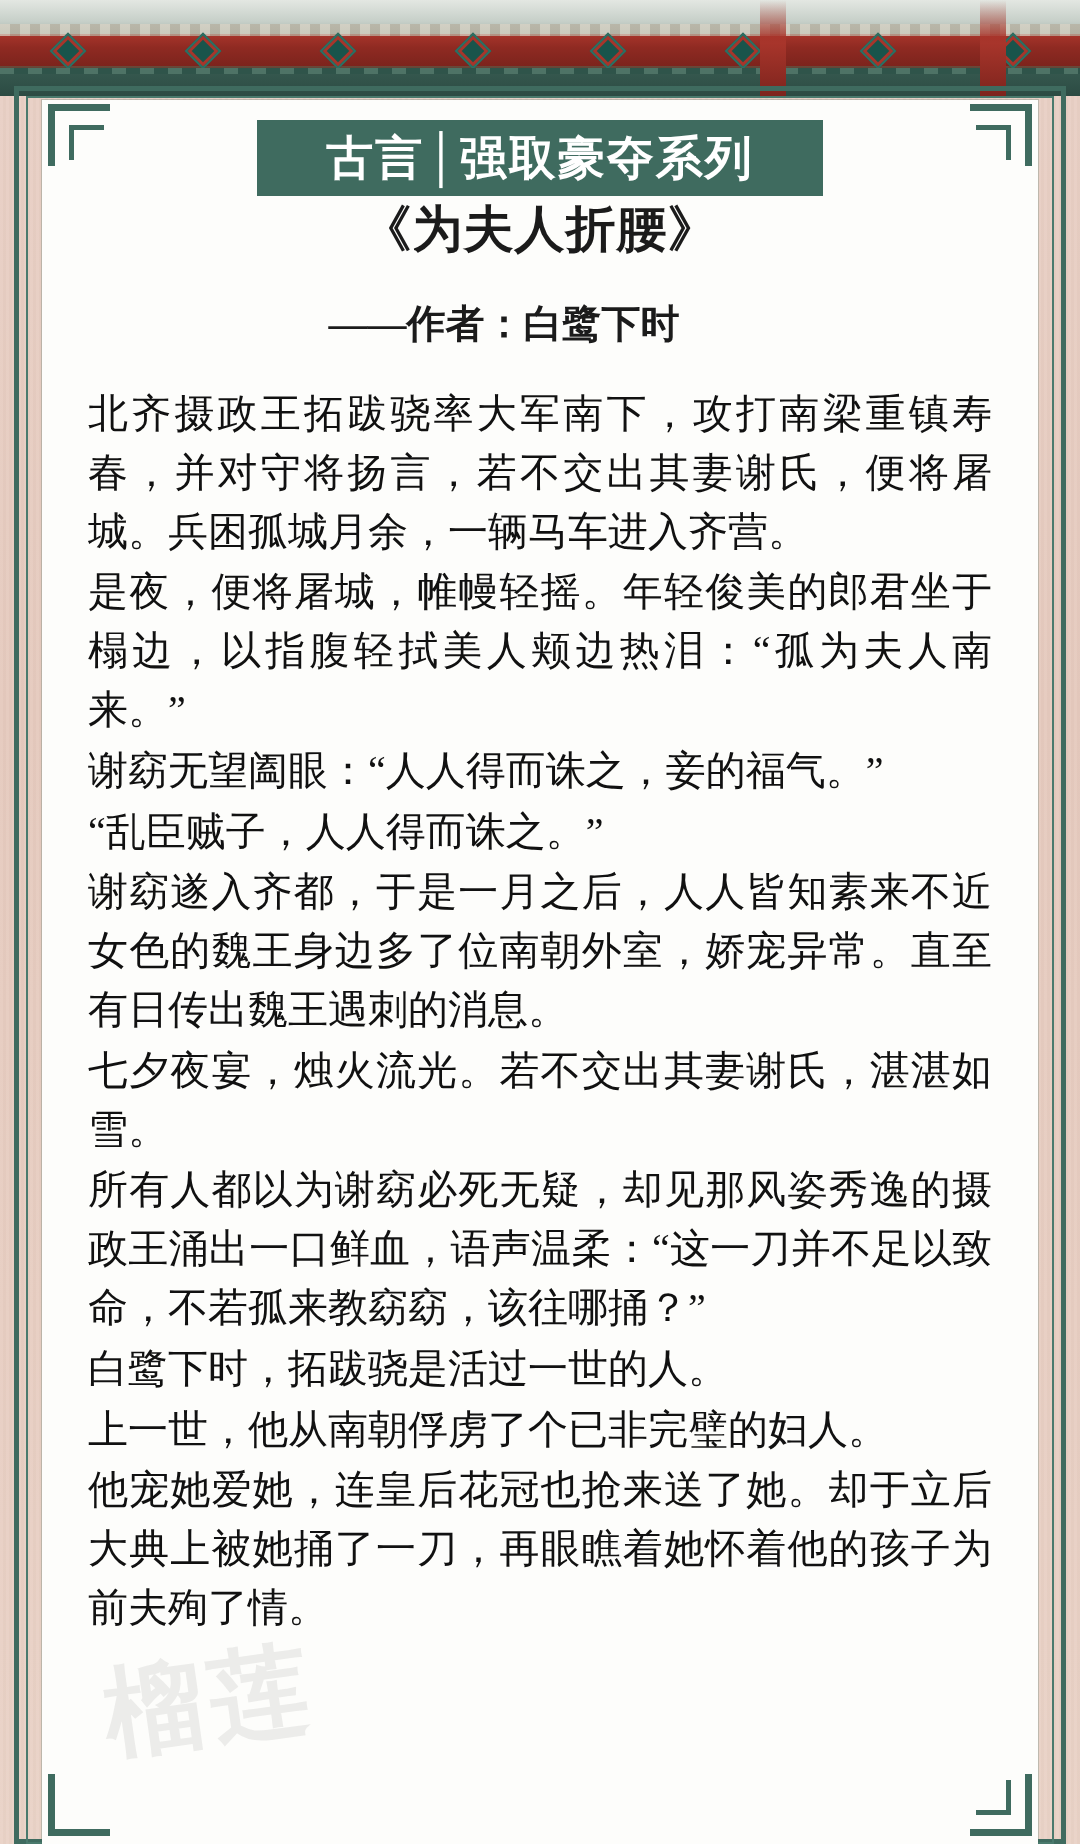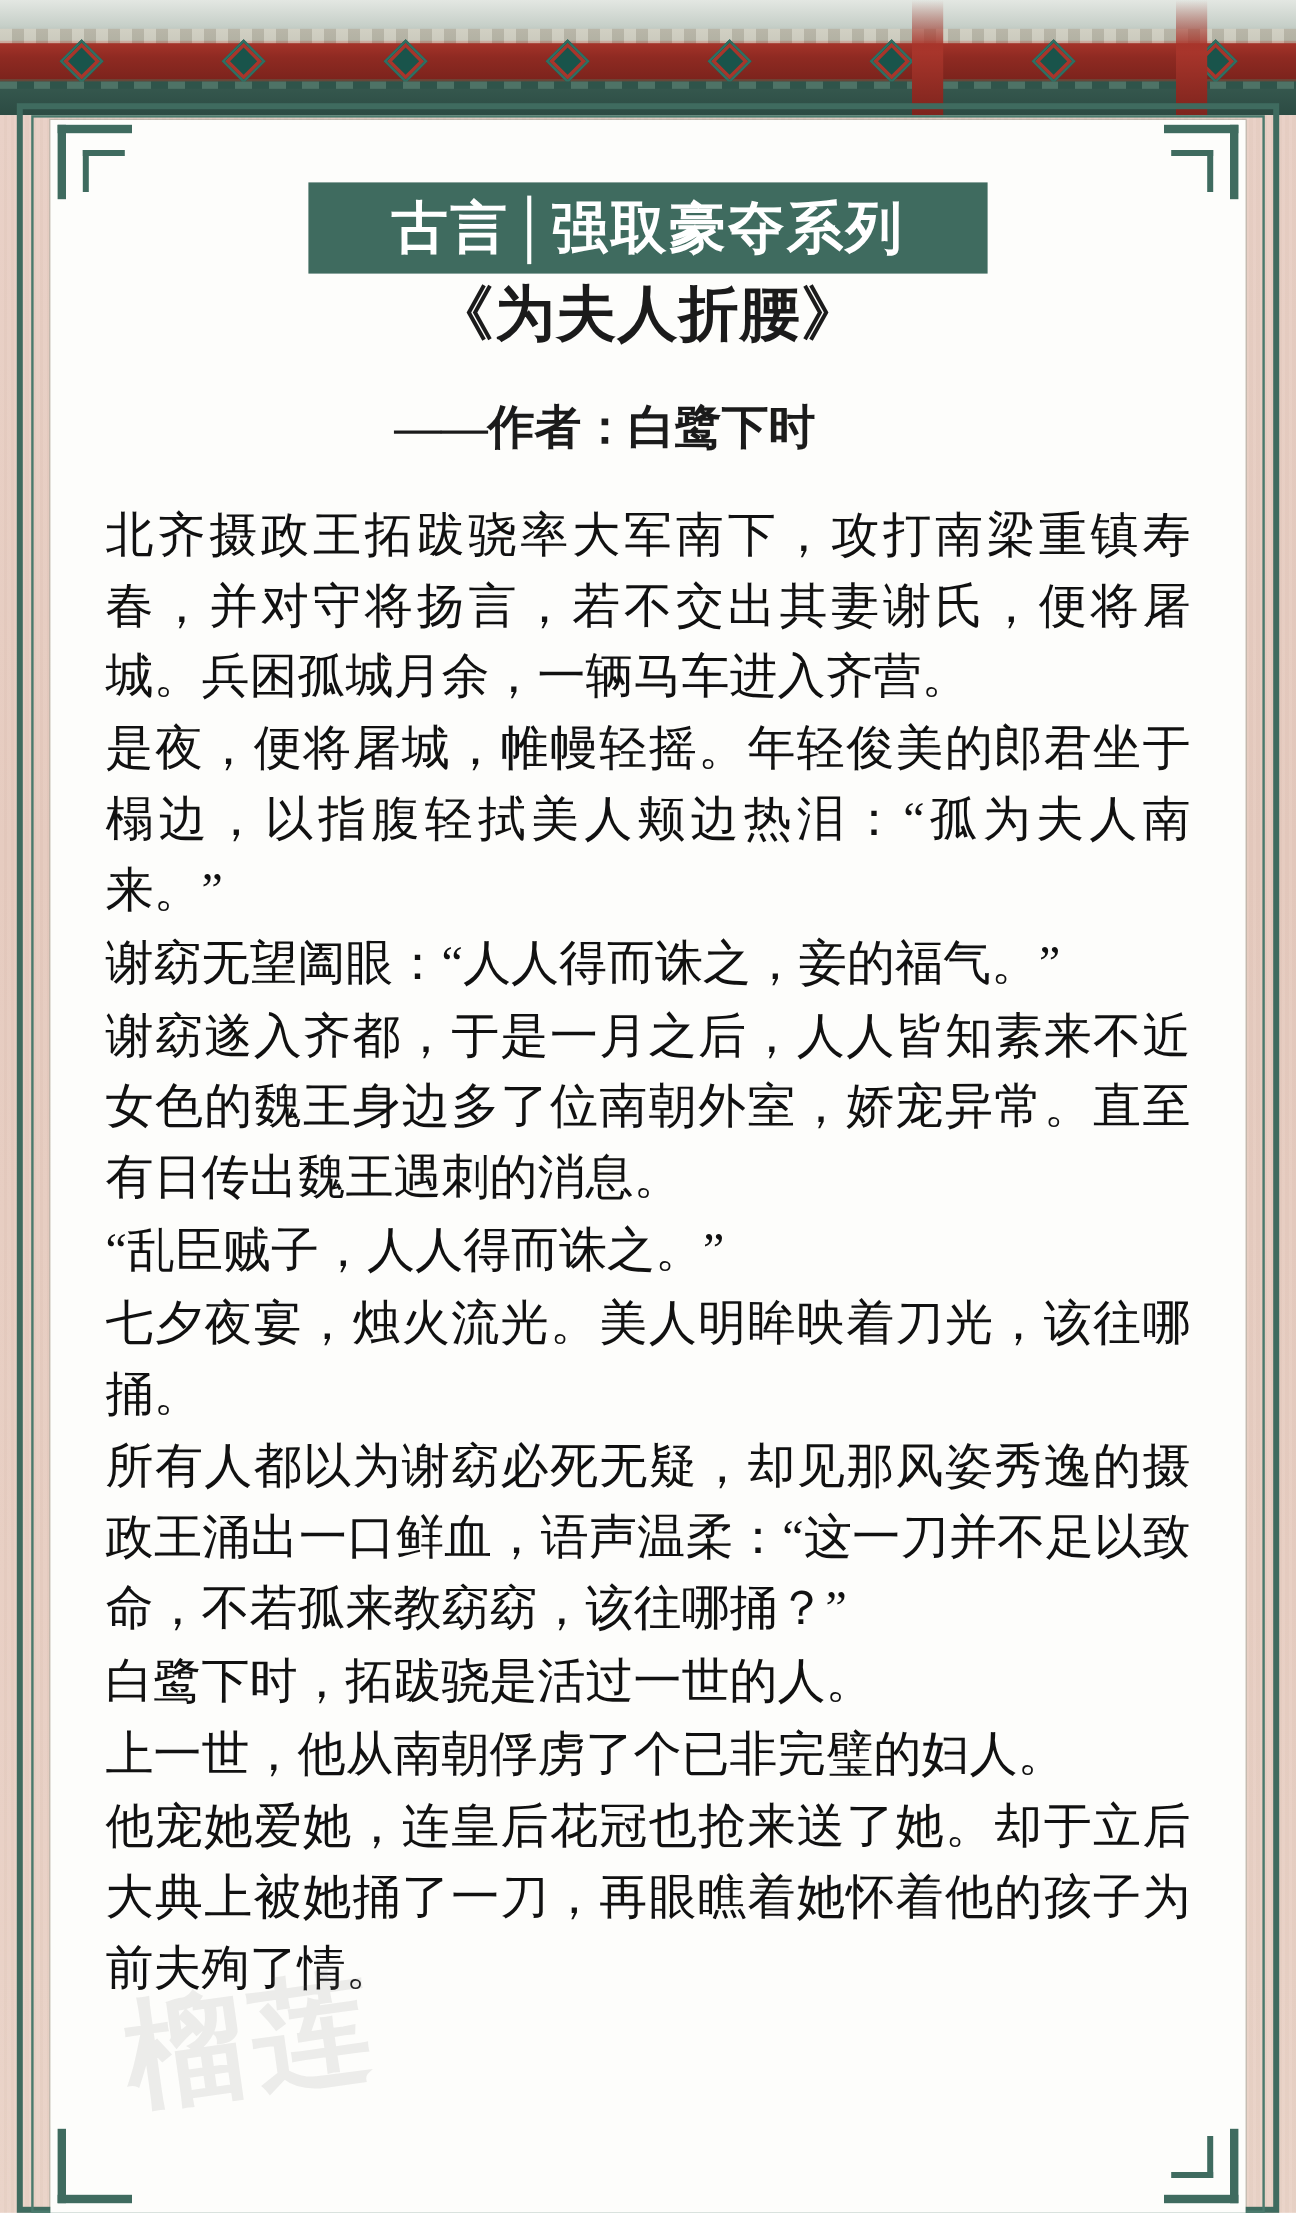--- a/index.html
+++ b/index.html
@@ -193,21 +193,21 @@
     position: absolute;
     top: 100px;
     left: 42px;
     width: 996px;
     height: 1744px;
     box-sizing: border-box;
     padding: 20px 46px 0 46px;
   }
 
   .category-banner {
-    margin: 32px auto 0 auto;
+    margin: 0 auto 0 auto;
     width: 566px;
     height: 76px;
     background: #3f6b5f;
     display: flex;
     align-items: center;
     justify-content: center;
   }
   .category-banner .cat-text {
     color: #ffffff;
     font-size: 47px;
@@ -302,23 +302,23 @@
   </div>
 
   <div class="book-title">《为夫人折腰》</div>
 
   <div class="author-line">——作者：白鹭下时</div>
 
   <div class="body-text">
     <p>北齐摄政王拓跋骁率大军南下，攻打南梁重镇寿春，并对守将扬言，若不交出其妻谢氏，便将屠城。兵困孤城月余，一辆马车进入齐营。</p>
     <p>是夜，便将屠城，帷幔轻摇。年轻俊美的郎君坐于榻边，以指腹轻拭美人颊边热泪：“孤为夫人南来。”</p>
     <p>谢窈无望阖眼：“人人得而诛之，妾的福气。”</p>
+    <p>“乱臣贼子，人人得而诛之。”</p>
     <p>谢窈遂入齐都，于是一月之后，人人皆知素来不近女色的魏王身边多了位南朝外室，娇宠异常。直至有日传出魏王遇刺的消息。</p>
-    <p>“乱臣贼子，人人得而诛之。”</p>
-    <p>七夕夜宴，烛火流光。美人明眸映着刀光，该往哪捅。</p>
+    <p>七夕夜宴，烛火流光。若不交出其妻谢氏，湛湛如雪。</p>
     <p>所有人都以为谢窈必死无疑，却见那风姿秀逸的摄政王涌出一口鲜血，语声温柔：“这一刀并不足以致命，不若孤来教窈窈，该往哪捅？”</p>
     <p>白鹭下时，拓跋骁是活过一世的人。</p>
     <p>上一世，他从南朝俘虏了个已非完璧的妇人。</p>
     <p>他宠她爱她，连皇后花冠也抢来送了她。却于立后大典上被她捅了一刀，再眼瞧着她怀着他的孩子为前夫殉了情。</p>
   </div>
 
   <div class="watermark">榴莲</div>
 </div>
 
 </body></html>

